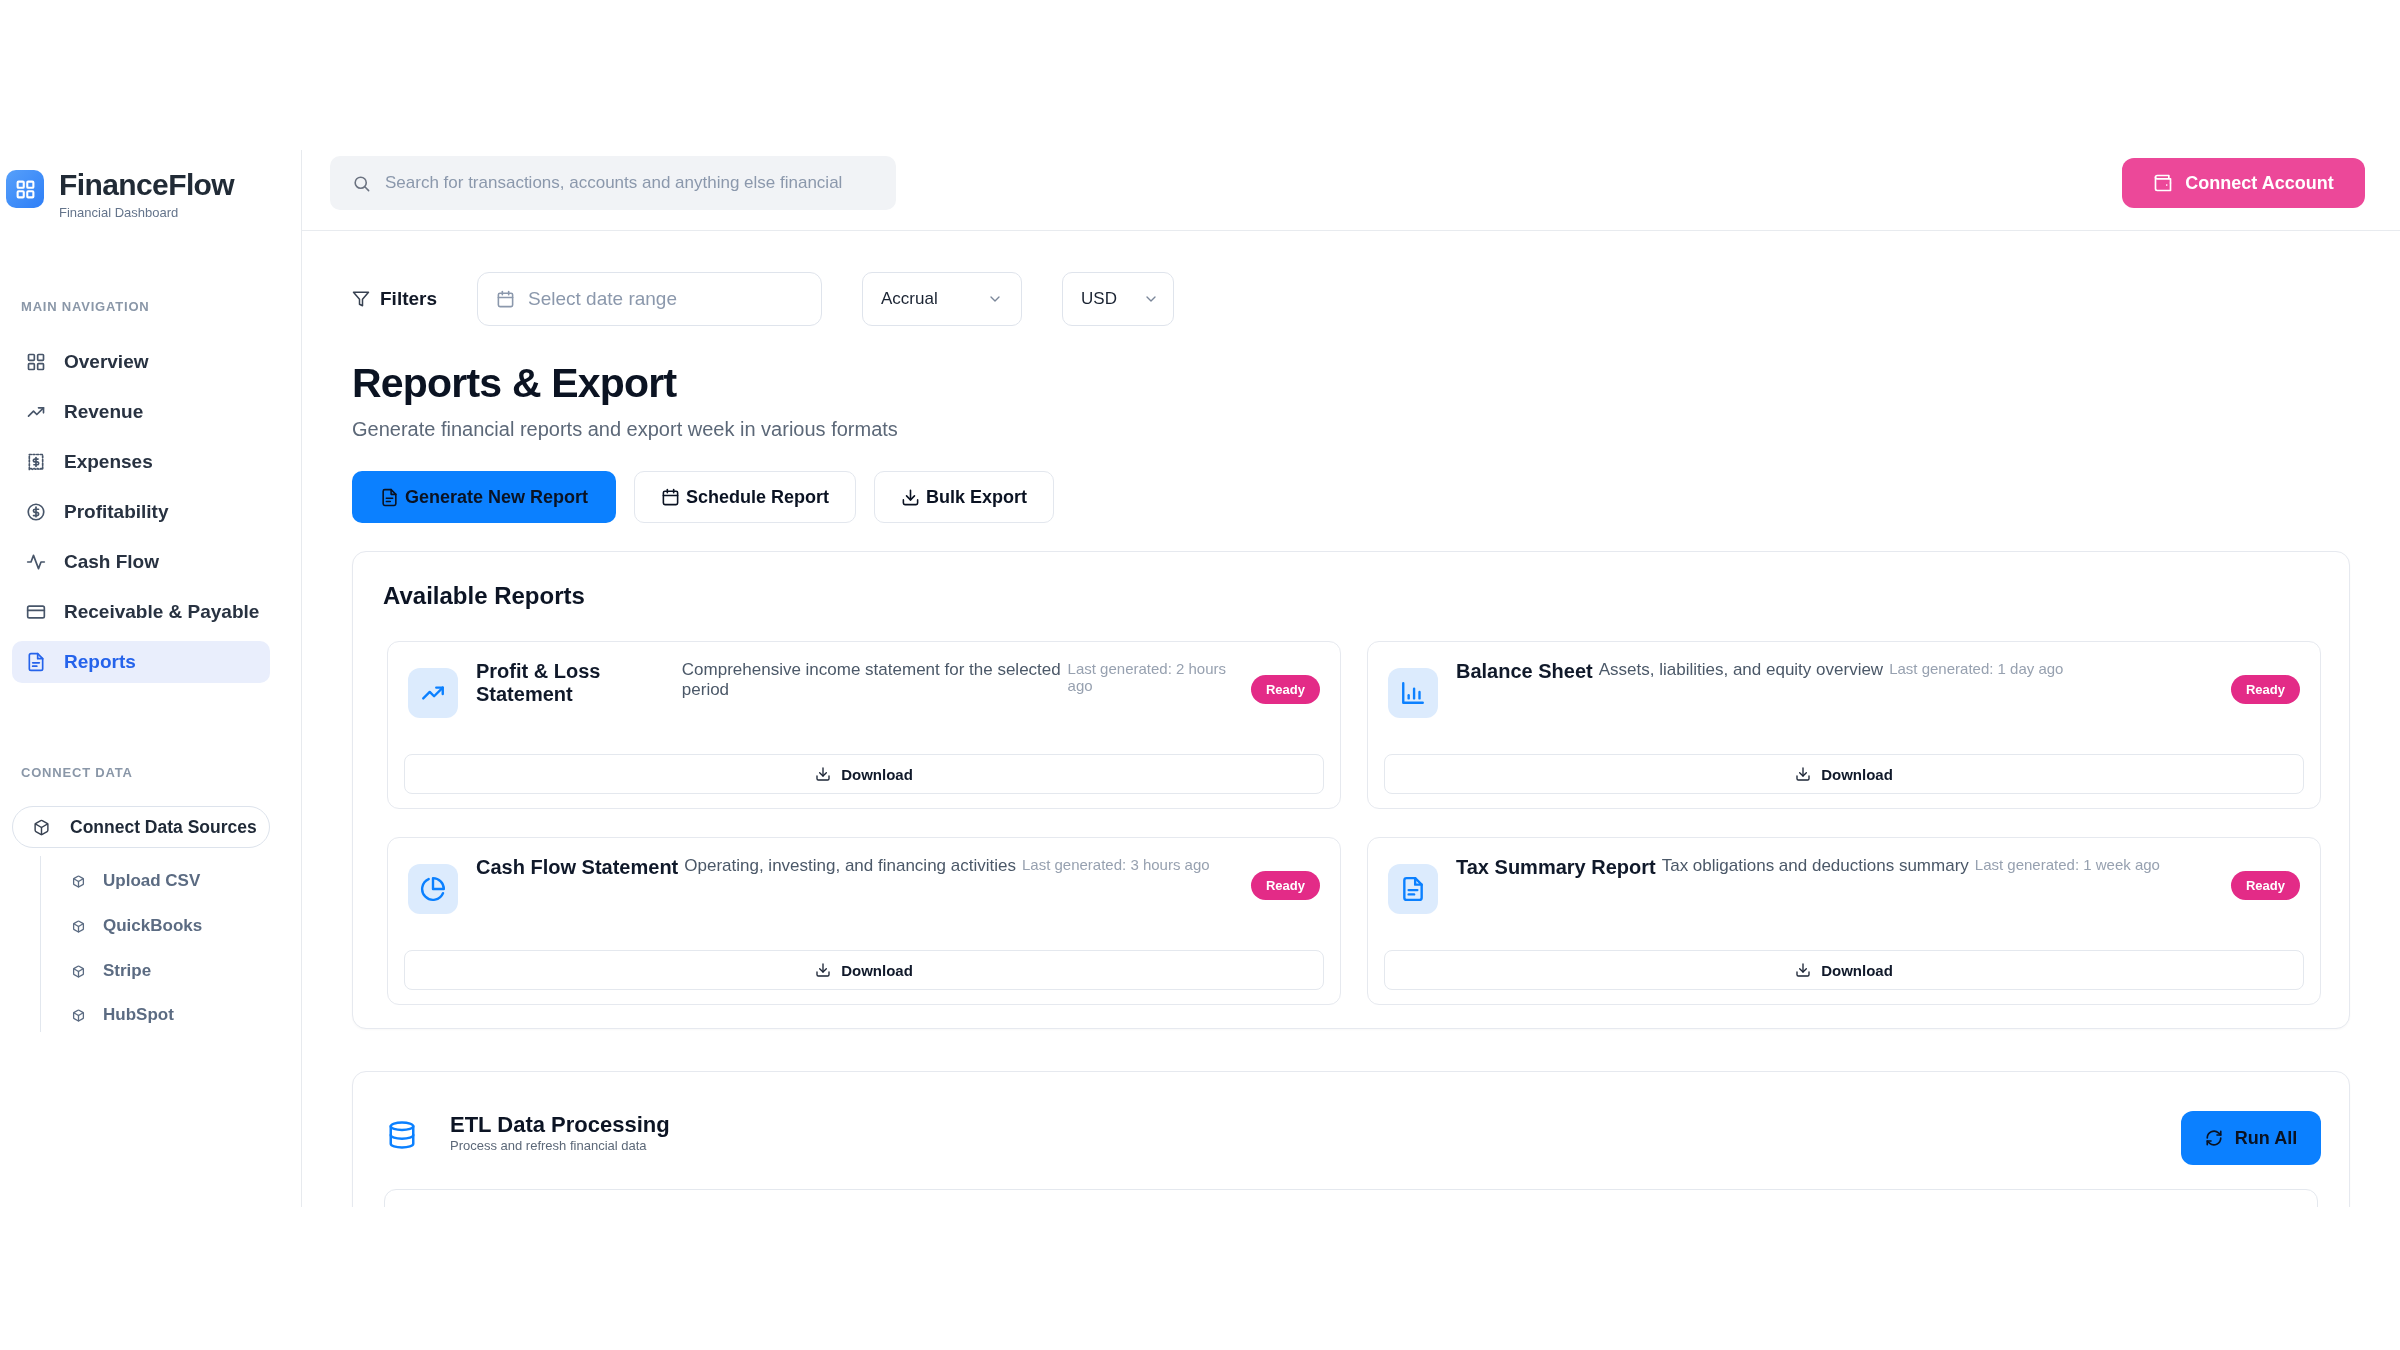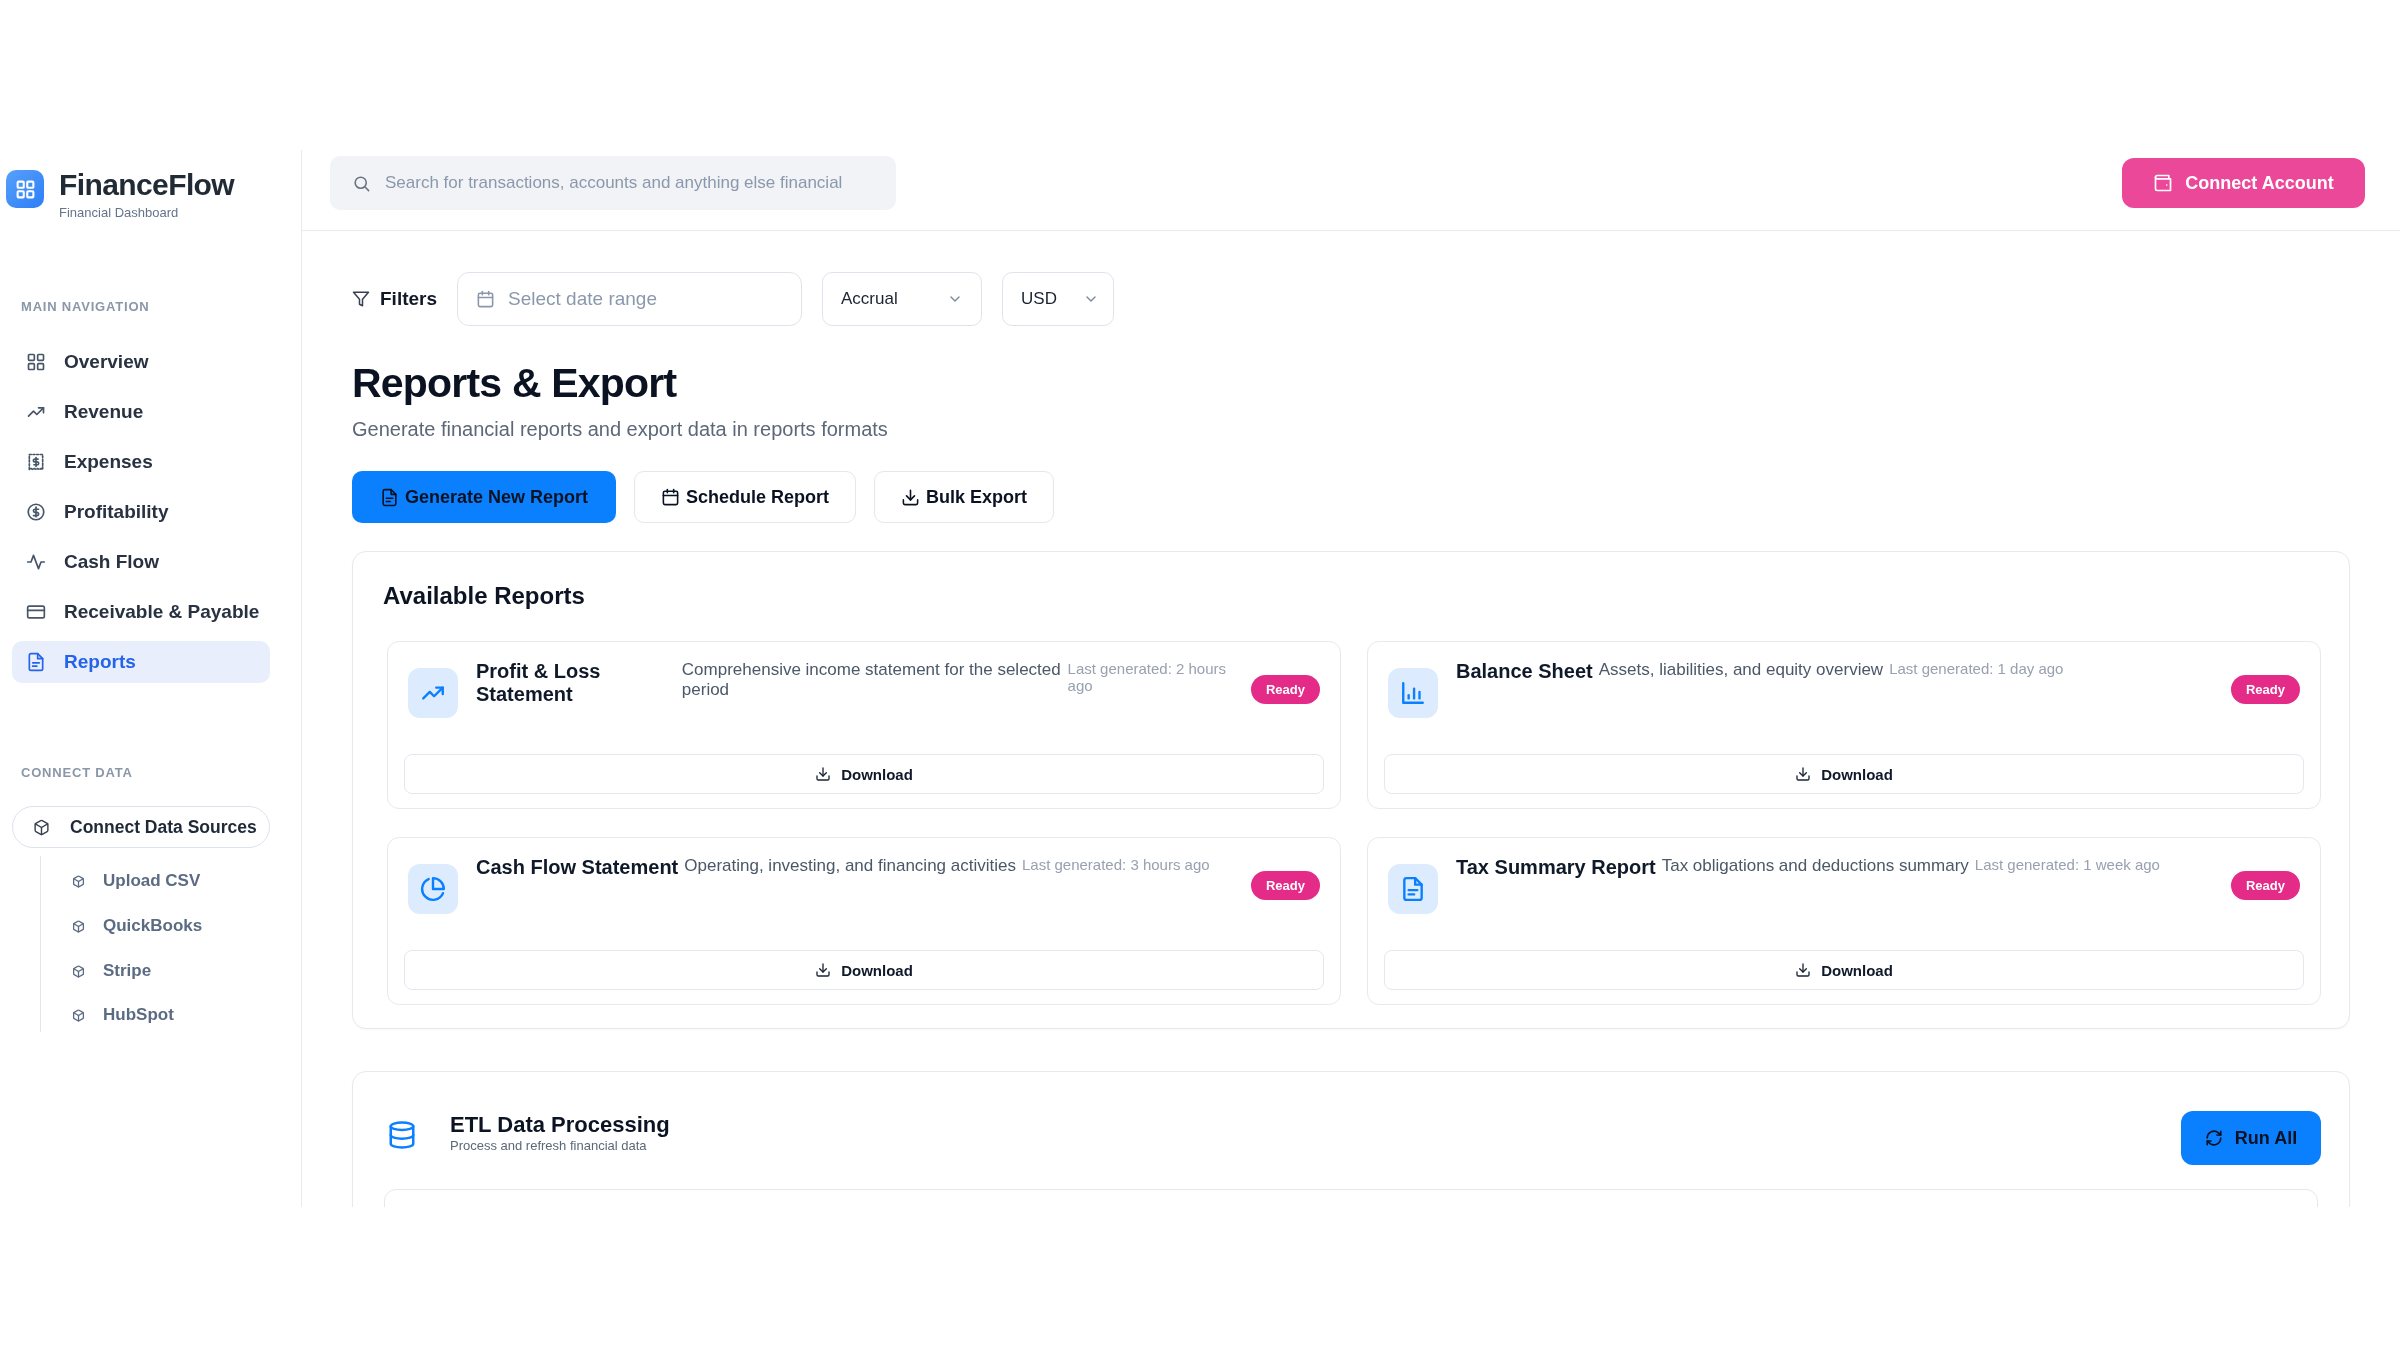--- a/index.html
+++ b/index.html
@@ -42,21 +42,21 @@
   .search .nav-ic { color:#6b7280; display:flex; }
   .search input { flex:1; min-width:0; margin-right:14px; border:none; outline:none; background:transparent;
                   font-family:"Liberation Sans", sans-serif; font-size:17px; color:#334155; }
   .search input::placeholder { color:#8b98ac; }
   .connect-account { position:absolute; left:2122px; top:158px; width:243px; height:50px; background:#ec4899; border:none;
                      border-radius:12px; display:flex; align-items:center; justify-content:center; gap:12px; cursor:pointer; }
   .connect-account span { color:#fff; font-size:18px; font-weight:700; font-family:"Liberation Sans", sans-serif; }
   .connect-account .nav-ic { color:#fff; display:flex; }
 
   
-  .filter-row { position:absolute; left:352px; top:272px; height:54px; display:flex; align-items:center; gap:20px; }
+  .filter-row { position:absolute; left:352px; top:272px; height:54px; display:flex; align-items:center; gap:40px; }
   .filters-label { display:flex; align-items:center; gap:10px; color:#111827; }
   .filters-label b { font-size:19px; font-weight:700; }
   .filters-label .nav-ic { color:#374151; display:flex; }
   .date-input { width:345px; height:54px; border:1px solid #dfe4ec; border-radius:12px; display:flex; align-items:center;
                 gap:13px; padding:0 18px; background:#fff; cursor:text; }
   .date-input .nav-ic { color:#8b98ac; display:flex; }
   .date-input span { font-size:19px; color:#8b98ac; }
   .select-box { height:54px; border:1px solid #dfe4ec; border-radius:10px; display:flex; align-items:center;
                 justify-content:space-between; padding:0 18px; background:#fff; cursor:pointer; }
   .select-box span { font-size:17px; font-weight:500; color:#1a2332; }
@@ -323,21 +323,21 @@
       <span>USD</span>
       <span class="nav-ic">
             <svg width="16" height="16" viewBox="0 0 24 24" fill="none" stroke="currentColor" stroke-width="2" stroke-linecap="round" stroke-linejoin="round">
               <polyline points="6 9 12 15 18 9"></polyline>
             </svg>
           </span>
     </div>
   </div>
 
   <div class="page-title">Reports &amp; Export</div>
-  <div class="page-sub">Generate financial reports and export data in reports formats</div>
+  <div class="page-sub">Generate financial reports and export week in various formats</div>
 
   <div class="actions">
     <button class="btn btn-primary">
       <span class="nav-ic">
             <svg width="19" height="19" viewBox="0 0 24 24" fill="none" stroke="currentColor" stroke-width="2" stroke-linecap="round" stroke-linejoin="round">
               <path d="M14 2H6a2 2 0 0 0-2 2v16a2 2 0 0 0 2 2h12a2 2 0 0 0 2-2V8z"></path>
               <polyline points="14 2 14 8 20 8"></polyline>
               <line x1="8" y1="13" x2="16" y2="13"></line>
               <line x1="8" y1="17" x2="13" y2="17"></line>
             </svg>

